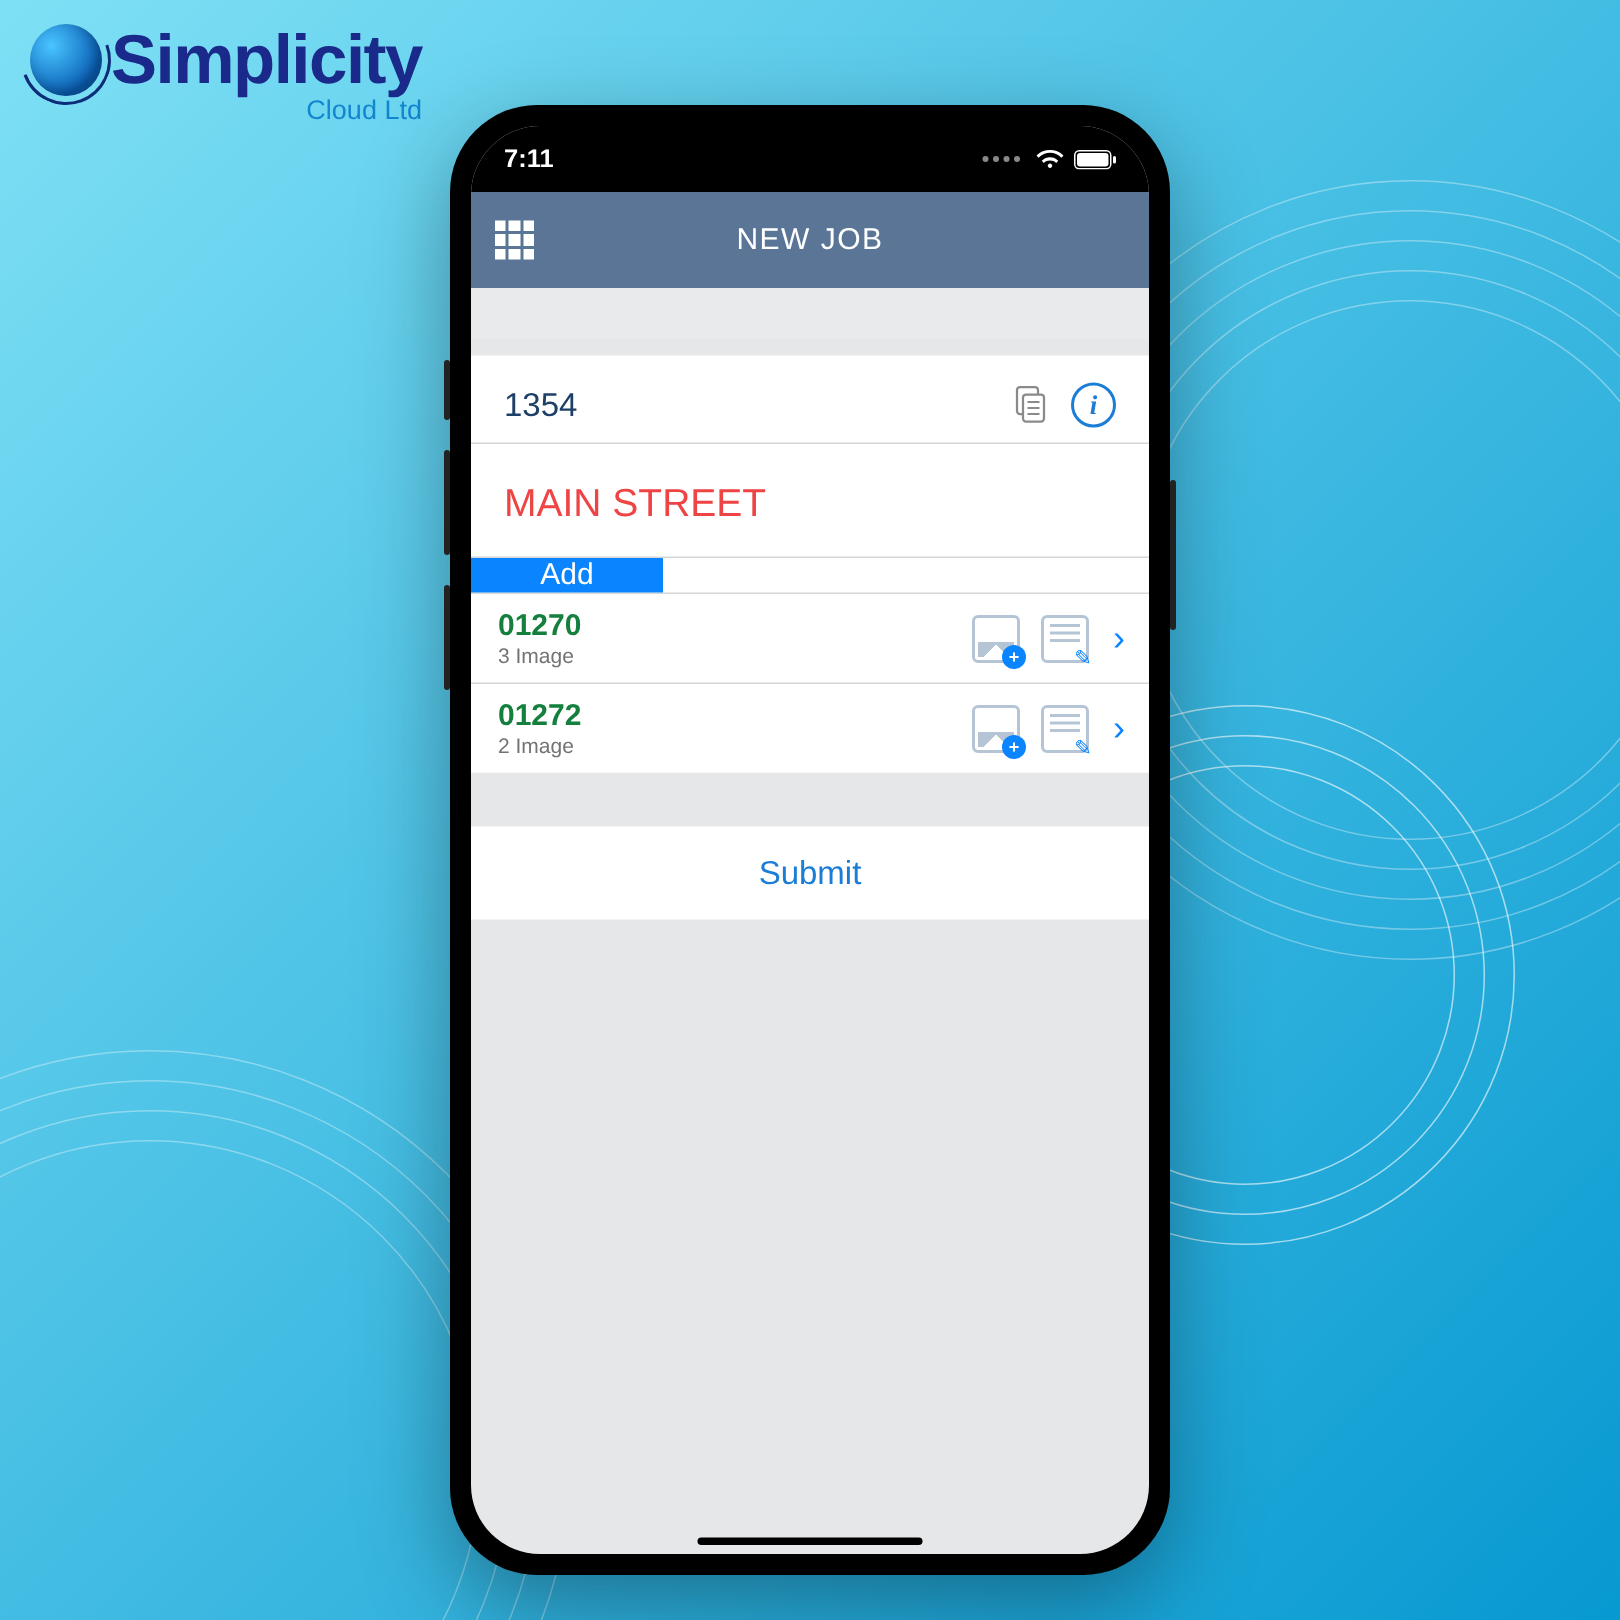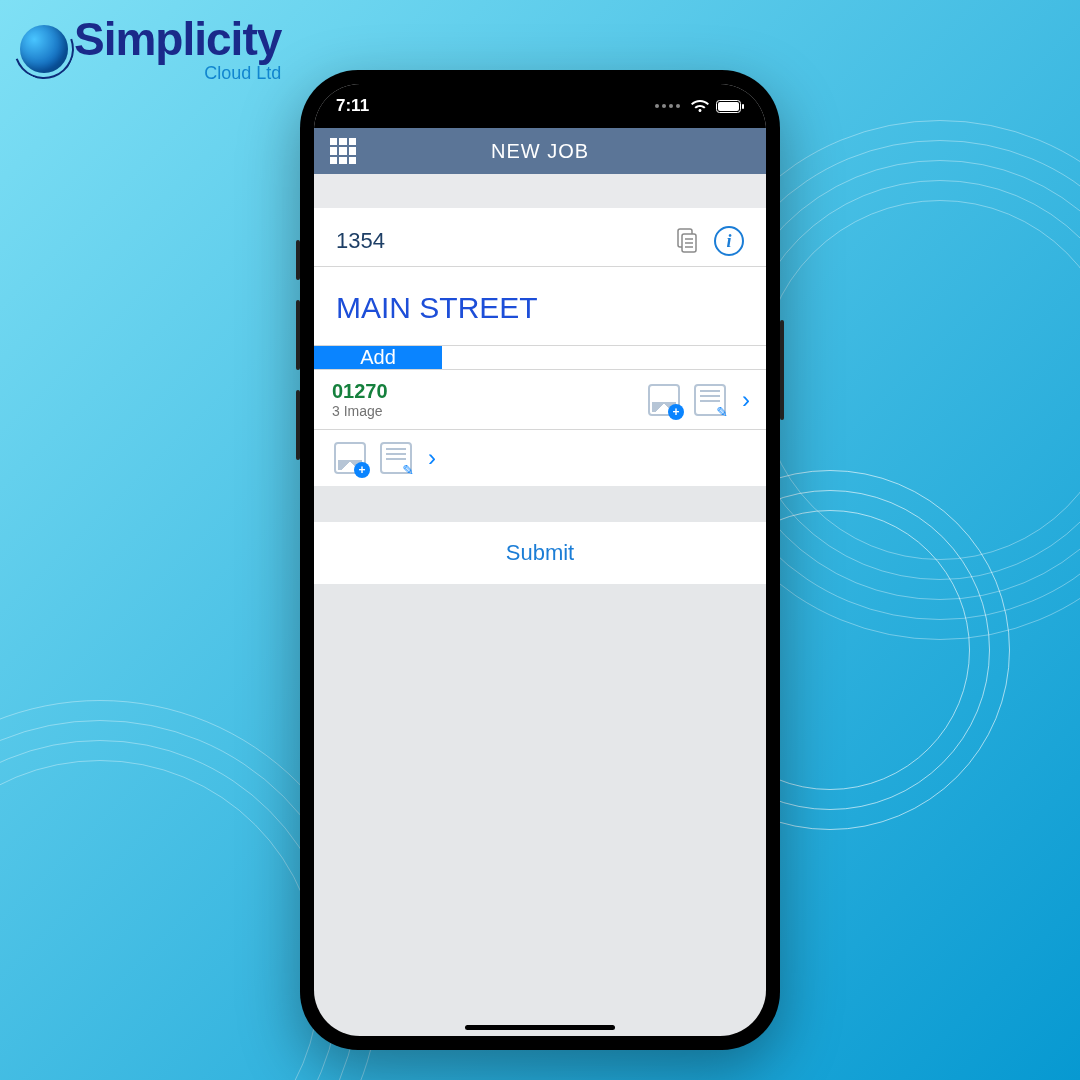--- a/index.html
+++ b/index.html
@@ -5,21 +5,21 @@
   * { box-sizing: border-box; margin: 0; padding: 0; }
   html, body { width: 1080px; height: 1080px; overflow: hidden; font-family: -apple-system, Helvetica, Arial, sans-serif; }
   .bg {
     width: 1080px; height: 1080px;
     background: linear-gradient(135deg,#7fe0f5 0%, #0799d1 100%);
     position: relative;
   }
   
   .swirl { position:absolute; border:1px solid rgba(255,255,255,0.35); border-radius:50%; }
   .logo {
-    position:absolute; top:16px; left:20px; display:flex; align-items:center; gap:6px;
+    position:absolute; top:16px; left:20px; display:flex; align-items:flex-start; gap:6px;
   }
   .logo-globe {
     width:48px; height:48px; border-radius:50%;
     background: radial-gradient(circle at 30% 30%, #49c5ff, #0a5fb5 70%);
     box-shadow: inset -4px -4px 8px rgba(0,0,0,.25);
     position: relative;
   }
   .logo-ring { position:absolute; width:60px; height:60px; top:-6px; left:-6px; border:2px solid #0d2c7a; border-radius:50%; border-top-color:transparent; border-left-color:transparent; transform:rotate(25deg);}
   .logo-text { display:flex; flex-direction:column; line-height:1; }
   .logo-text .main { font-size:46px; font-weight:700; color:#1a2a8a; letter-spacing:-1px;}
@@ -48,35 +48,35 @@
 
   .statusbar {
     height:44px; background:#000; color:#fff; display:flex; align-items:center; justify-content:space-between; padding:0 22px; font-size:17px; font-weight:700;
   }
   .sb-right { display:flex; align-items:center; gap:6px;}
   .dots { display:flex; gap:3px; margin-right:4px;}
   .dots span{ width:4px;height:4px;background:#888;border-radius:50%;}
   .wifi-icon svg, .batt-icon svg { display:block; }
 
   .header {
-    height:46px; background:#5b7597; color:#fff; display:flex; align-items:center; position:relative;
+    height:64px; background:#5b7597; color:#fff; display:flex; align-items:center; position:relative;
   }
   .grid-icon { position:absolute; left:16px; width:26px; height:26px; display:grid; grid-template-columns:repeat(3,1fr); grid-template-rows:repeat(3,1fr); gap:2px;}
   .grid-icon span{ background:#fff;}
   .header-title{ margin:0 auto; font-size:20px; letter-spacing:1px; font-weight:500;}
 
   .gap { height:34px; background:#e9eaec;}
 
-  .card { background:#fff; }
+  .card { background:#fff;margin-top:11px; }
   .job-row { display:flex; align-items:center; padding:18px 22px 10px; border-bottom:1px solid #d6d6d6;}
   .job-num { font-size:22px; color:#1e3f66; flex:1;}
   .icon-btn { width:30px; height:30px; display:flex; align-items:center; justify-content:center; margin-left:12px; color:#6e6e6e;}
   .info-icon { border:2px solid #1b7dd6; color:#1b7dd6; border-radius:50%; font-family:Georgia,serif; font-style:italic; font-weight:bold; font-size:18px;}
   .street-block { padding:24px 22px 20px; }
-  .street-title{ font-size:30px; color:#1d4ed8;}
+  .street-title{ font-size:26px; color:#ef4444;}
 
   .addrow { display:flex; border-top:1px solid #d6d6d6; }
   .tag-input { flex:1; border:none; padding:18px 22px; font-size:20px; color:#000; background:#fff;}
   .tag-input::placeholder { color:#a5a6a8;}
   .add-btn { width:128px; background:#0a84ff; color:#fff; border:none; font-size:20px; font-weight:500; cursor:pointer;}
 
   .list-item { display:flex; align-items:center; padding:10px 12px 10px 18px; border-top:1px solid #d6d6d6; background:#fff;}
   .li-text { flex:1; }
   .li-num{ font-size:20px; font-weight:700; color:#15803d;}
   .li-sub{ font-size:14px; color:#737373;}
@@ -212,20 +212,24 @@
                   <span></span>
                   <span></span>
                 </div>
                 <div class="pen-badge">✎</div>
             </div>
             <div class="chev">›</div>
           </div>
         </div>
 
         <div class="list-item">
+          <div class="li-text">
+            <div class="li-num">01272</div>
+            <div class="li-sub">2 Image</div>
+          </div>
           <div class="li-icons">
             <div class="sq-icon">
               <div class="frame"></div>
                 <div class="mountain"></div>
                 <div class="plus-badge">+</div>
             </div>
             <div class="sq-icon">
               <div class="frame"></div>
                 <div class="lines">
                   <span></span>

